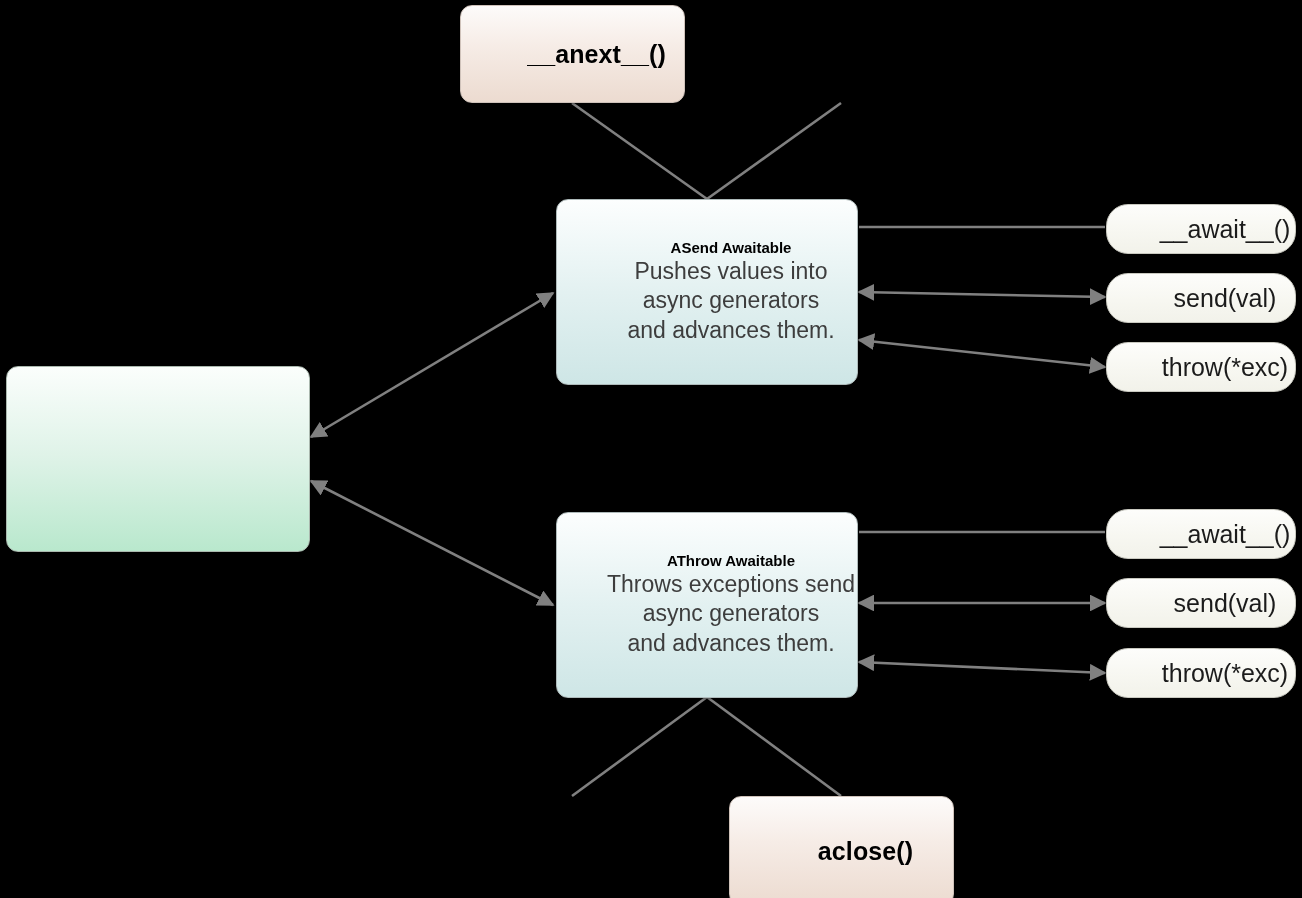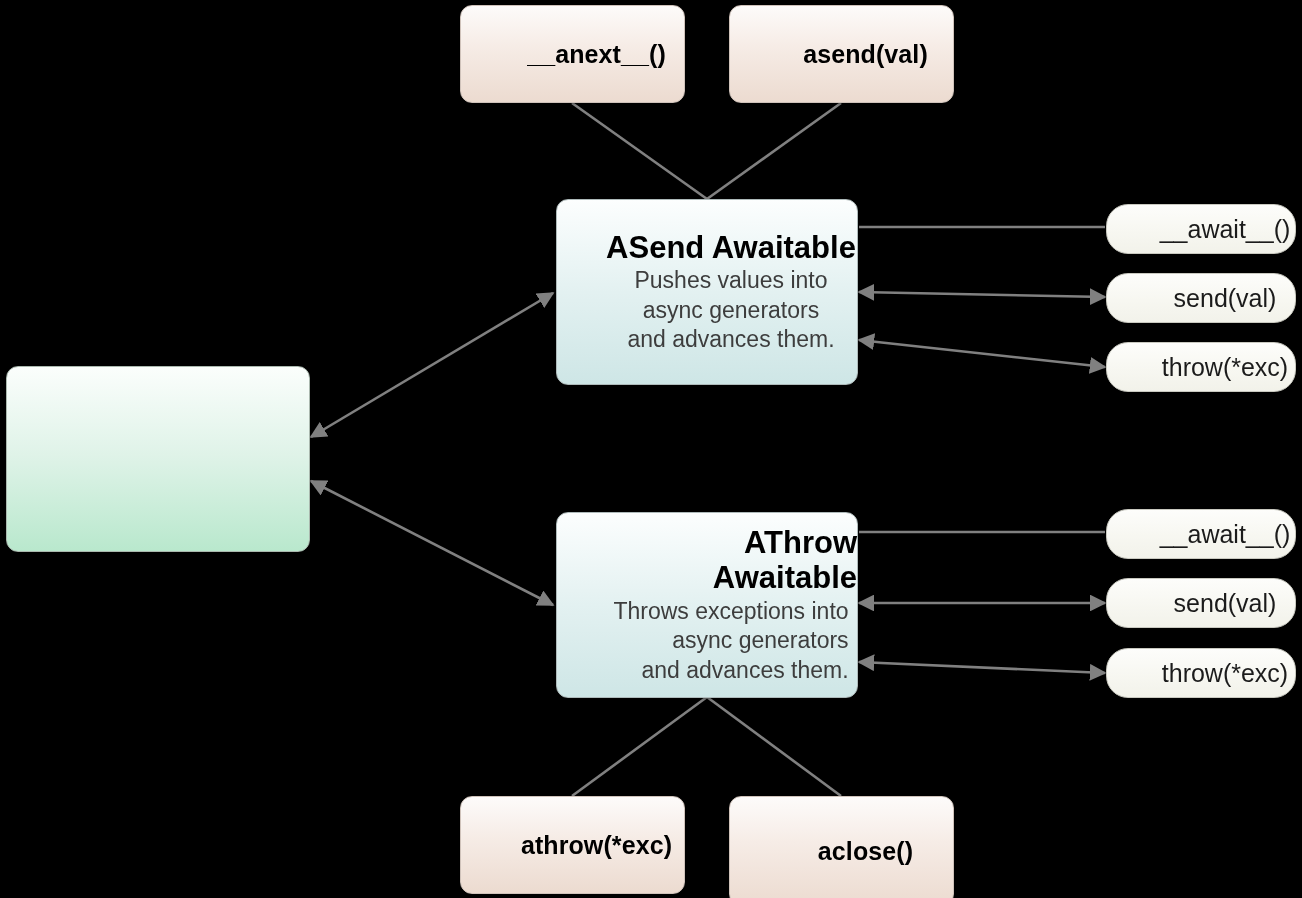--- a/index.html
+++ b/index.html
@@ -65,21 +65,21 @@
     background: linear-gradient(to bottom, #fbfefc 0%, #dff3e8 48%, #b9e8cd 100%);
     border-color: #aab8ae;
   }
   
   .node.box-cyan {
     background: linear-gradient(to bottom, #fcfefe 0%, #e3f1f1 50%, #cee6e6 100%);
     border-color: #aebaba;
   }
   .box-green .node-title,
   .box-cyan .node-title {
-    font-size: 31px;
+    font-size: 15px;
     font-weight: bold;
     color: #000000;
     margin-bottom: 1px;
     line-height: 1.15;
   }
   .box-green .node-desc,
   .box-cyan .node-desc {
     font-size: 23px;
     font-weight: normal;
     color: #3d3d3d;
@@ -121,44 +121,38 @@
       <line x1="859" y1="532" x2="1105" y2="532"></line>
       <line x1="859" y1="603" x2="1105" y2="603" marker-start="url(#arrStart)" marker-end="url(#arrEnd)"></line>
       <line x1="859" y1="662" x2="1105" y2="673" marker-start="url(#arrStart)" marker-end="url(#arrEnd)"></line>
     </g>
   </svg>
 
   <div class="node pill-beige" style="left:460px; top:5px; width:225px; height:98px;">
     <div class="node-title">__anext__()</div>
   </div>
 
-  <div class="node pill-beige" style="left:729px; top:5px; width:225px; height:98px;">
-    <div class="node-title">asend(val)</div>
-  </div>
 
   <div class="node box-cyan" style="left:556px; top:199px; width:302px; height:186px;">
     <div class="node-title">ASend Awaitable</div>
     <div class="node-desc">Pushes values into
 async generators
 and advances them.</div>
   </div>
 
-  <div class="node box-cyan" style="left:556px; top:512px; width:302px; height:186px;text-align:right;">
+  <div class="node box-cyan" style="left:556px; top:512px; width:302px; height:186px;">
     <div class="node-title">AThrow Awaitable</div>
-    <div class="node-desc">Throws exceptions into
+    <div class="node-desc">Throws exceptions send
 async generators
 and advances them.</div>
   </div>
 
   <div class="node box-green" style="left:6px; top:366px; width:304px; height:186px;">
   </div>
 
-  <div class="node pill-beige" style="left:460px; top:796px; width:225px; height:98px;">
-    <div class="node-title">athrow(*exc)</div>
-  </div>
 
   <div class="node pill-beige" style="left:729px; top:796px; width:225px; height:110px;">
     <div class="node-title">aclose()</div>
   </div>
 
   <div class="node pill-white" style="left:1106px; top:204px; width:190px; height:50px;">
     <div class="node-title">__await__()</div>
   </div>
 
   <div class="node pill-white" style="left:1106px; top:273px; width:190px; height:50px;">

